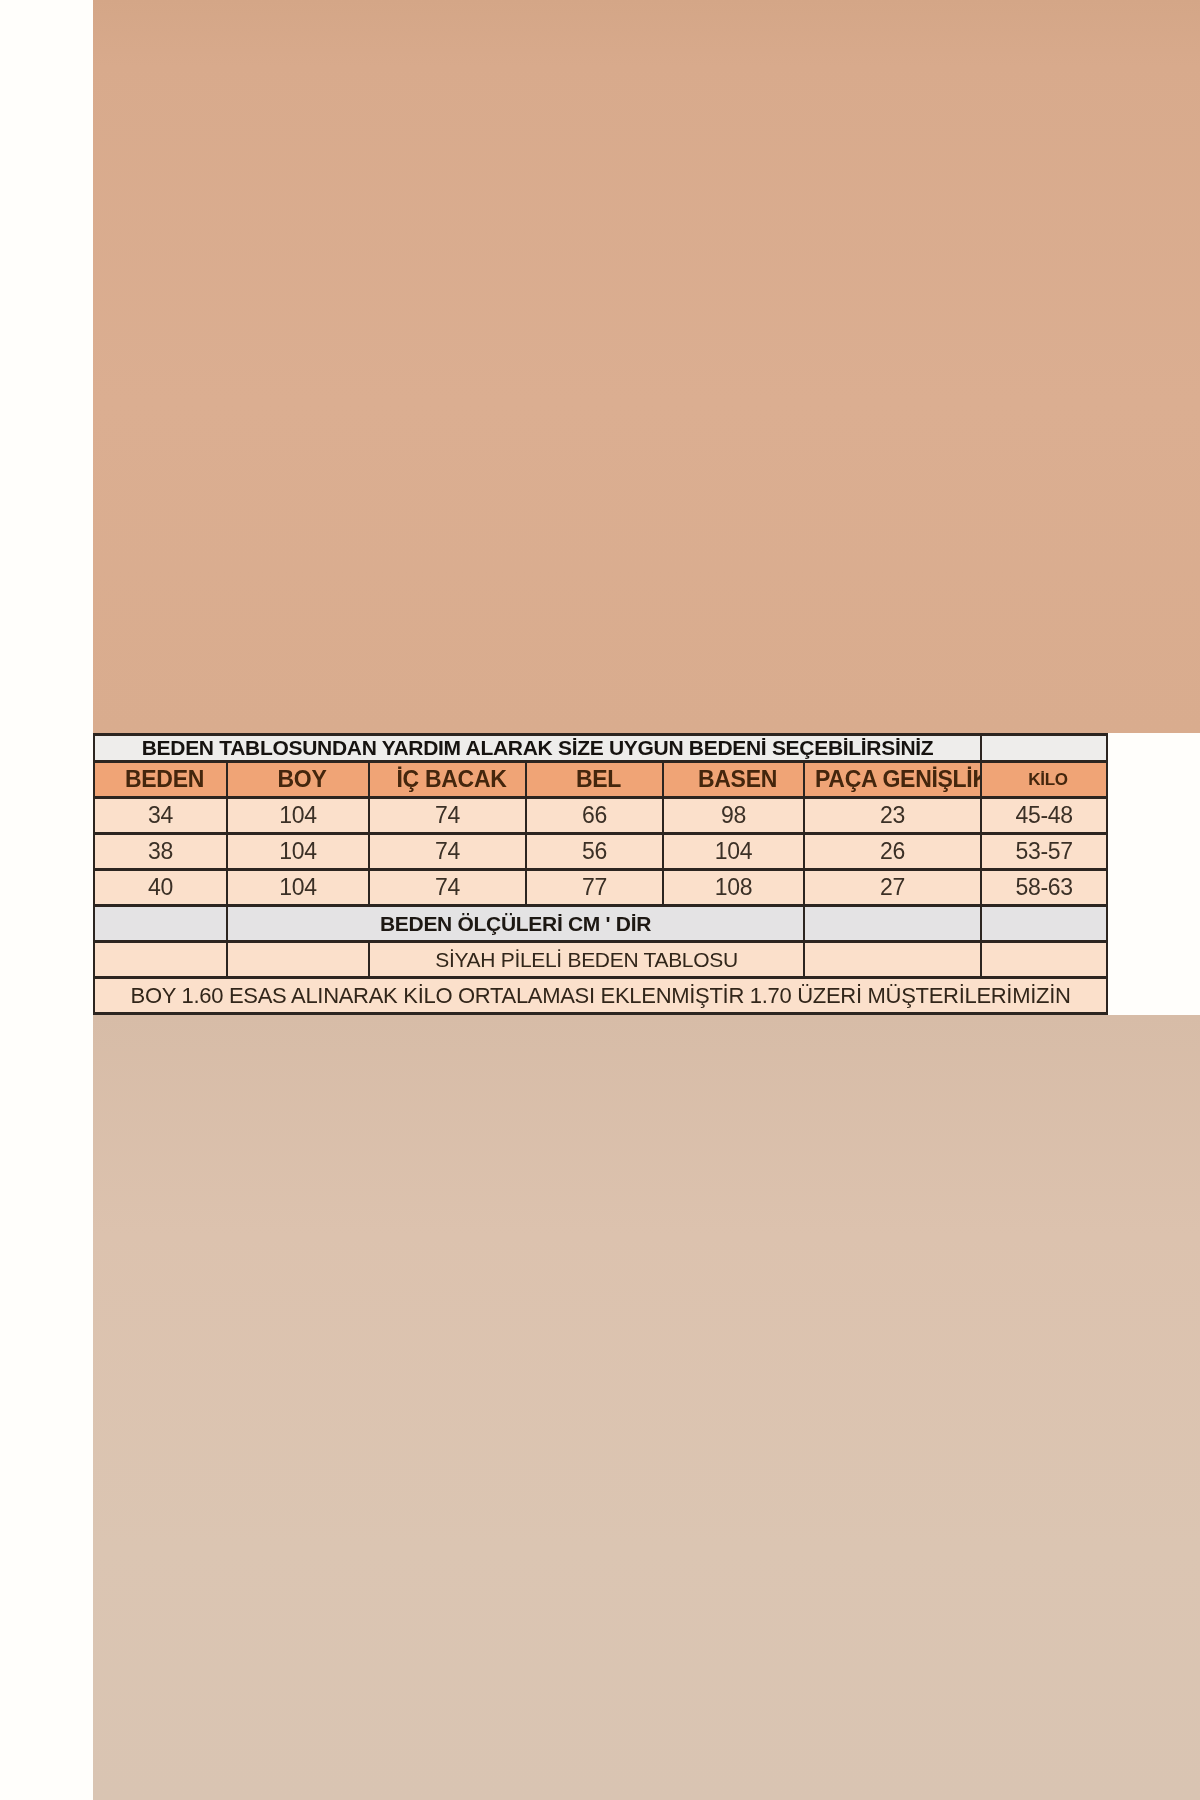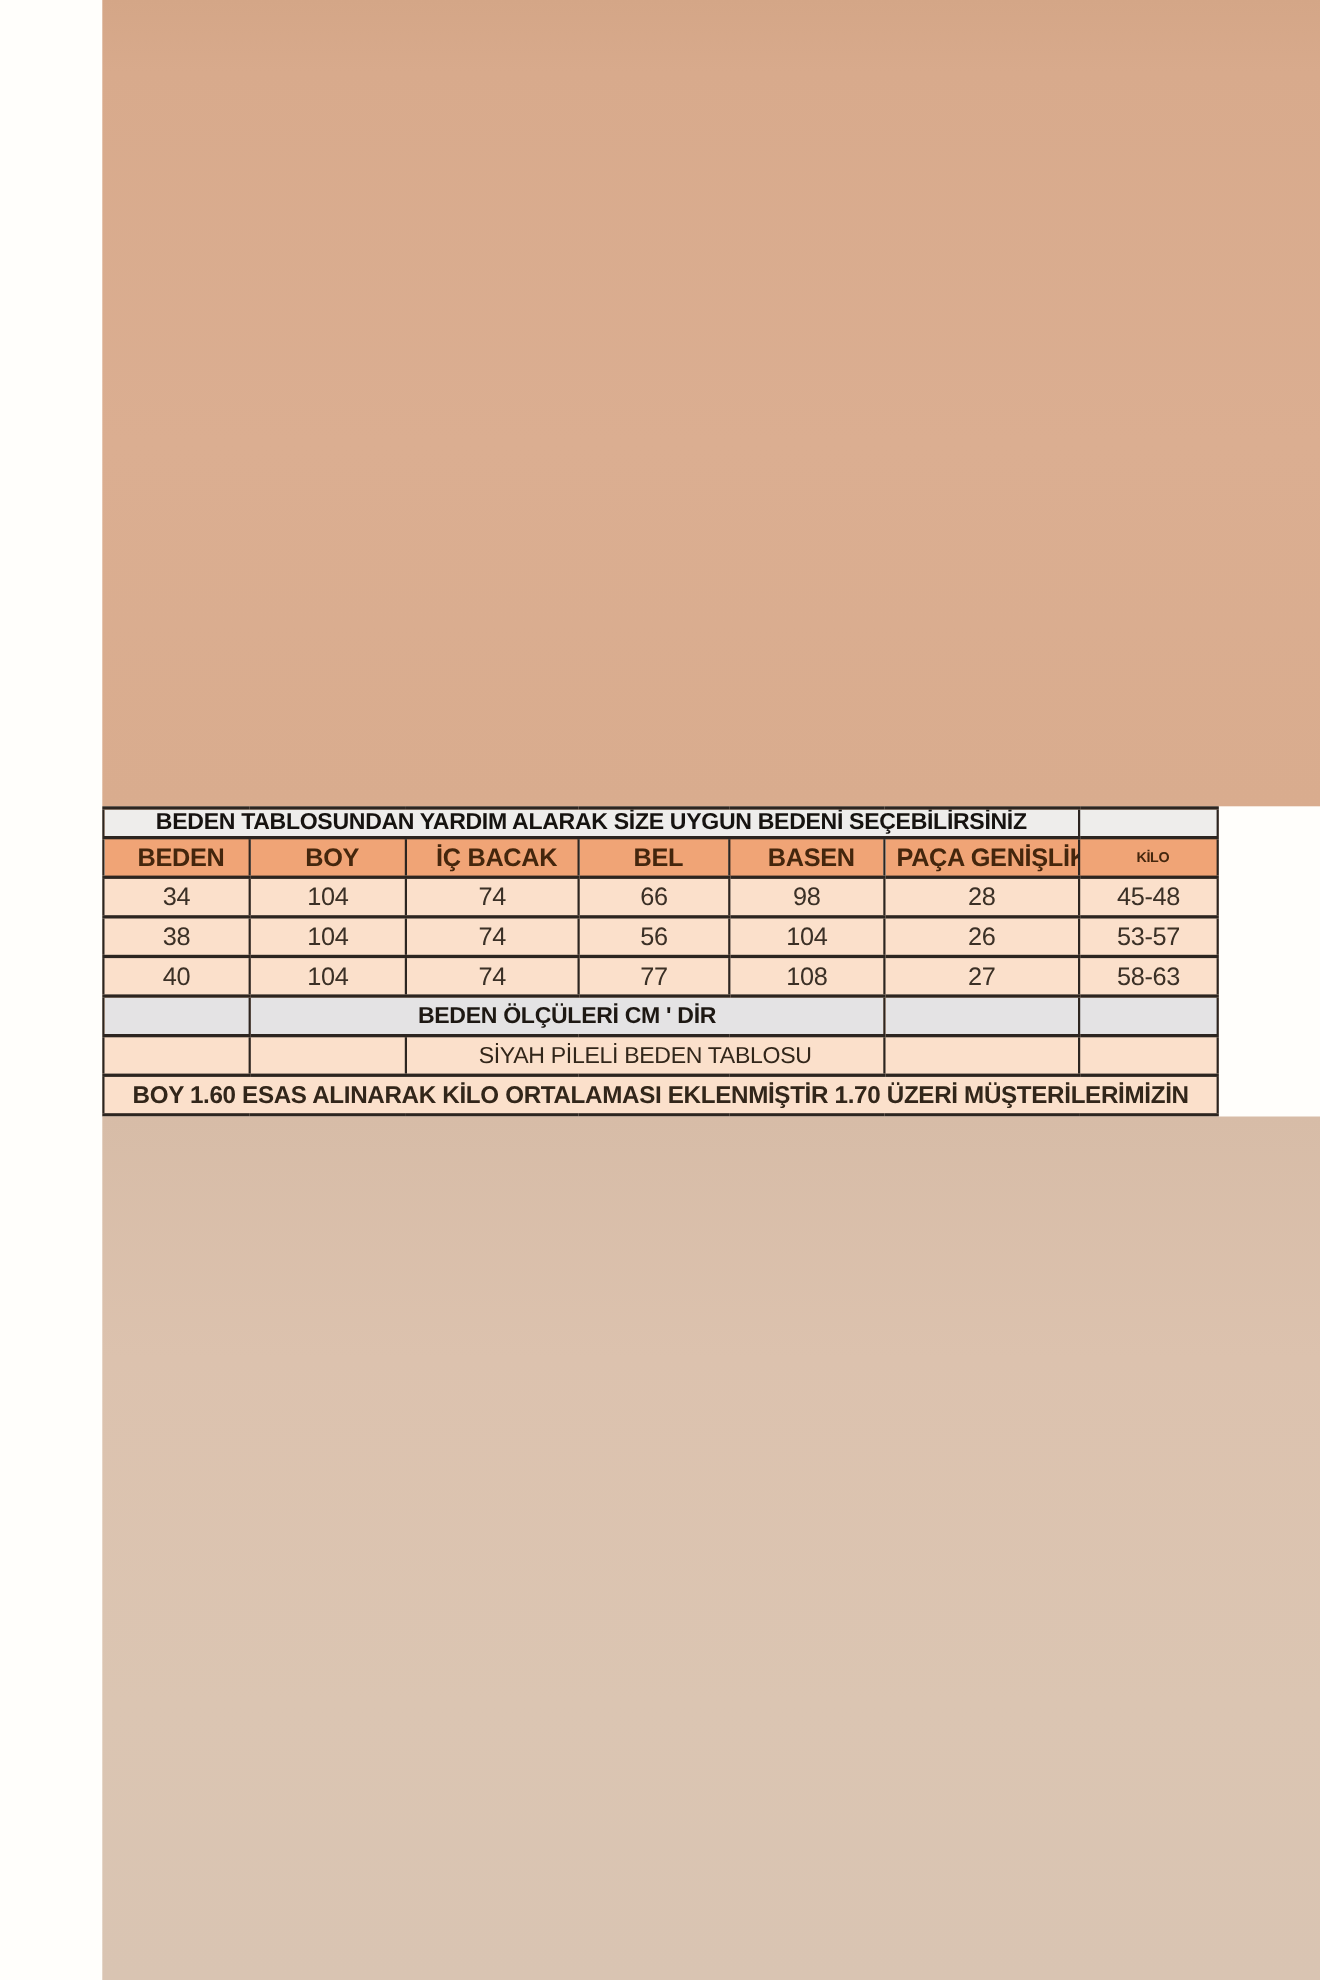--- a/index.html
+++ b/index.html
@@ -62,21 +62,21 @@
     color:#161310;
   }
   tr.header-row{height:36px;}
   tr.header-row td{
     background:var(--header-bg);
     font-weight:700;
     font-size:23px;
     color:#44260d;
     padding-left:10px;
   }
-  tr.header-row td.small-head{font-size:13px;}
+  tr.header-row td.small-head{font-size:17px;}
   tr.data-row{height:36px;}
   tr.data-row td{
     background:var(--row-bg);
     font-size:23px;
     font-weight:400;
     color:#3b3026;
   }
   tr.unit-row{height:36px;margin-left:22px;}
   tr.unit-row td{
     background:var(--note-bg);
@@ -87,21 +87,21 @@
   tr.variant-row{height:36px;}
   tr.variant-row td{
     background:var(--row-bg);
     font-size:21px;
     font-weight:400;
   }
   tr.foot-row{height:36px;}
   tr.foot-row td{
     background:var(--row-bg);
     font-size:22px;
-    font-weight:700;
+    font-weight:400;
   }
 </style>
 </head>
 <body>
 
 <div class="photo-column">
 
   <div class="photo-top"></div>
 
   <table class="size-table">
@@ -129,21 +129,21 @@
         <td>PAÇA GENİŞLİK</td>
         <td class="small-head">KİLO</td>
       </tr>
 
       <tr class="data-row">
         <td>34</td>
         <td>104</td>
         <td>74</td>
         <td>66</td>
         <td>98</td>
-        <td>28</td>
+        <td>23</td>
         <td>45-48</td>
       </tr>
 
 
       <tr class="data-row">
         <td>38</td>
         <td>104</td>
         <td>74</td>
         <td>56</td>
         <td>104</td>

